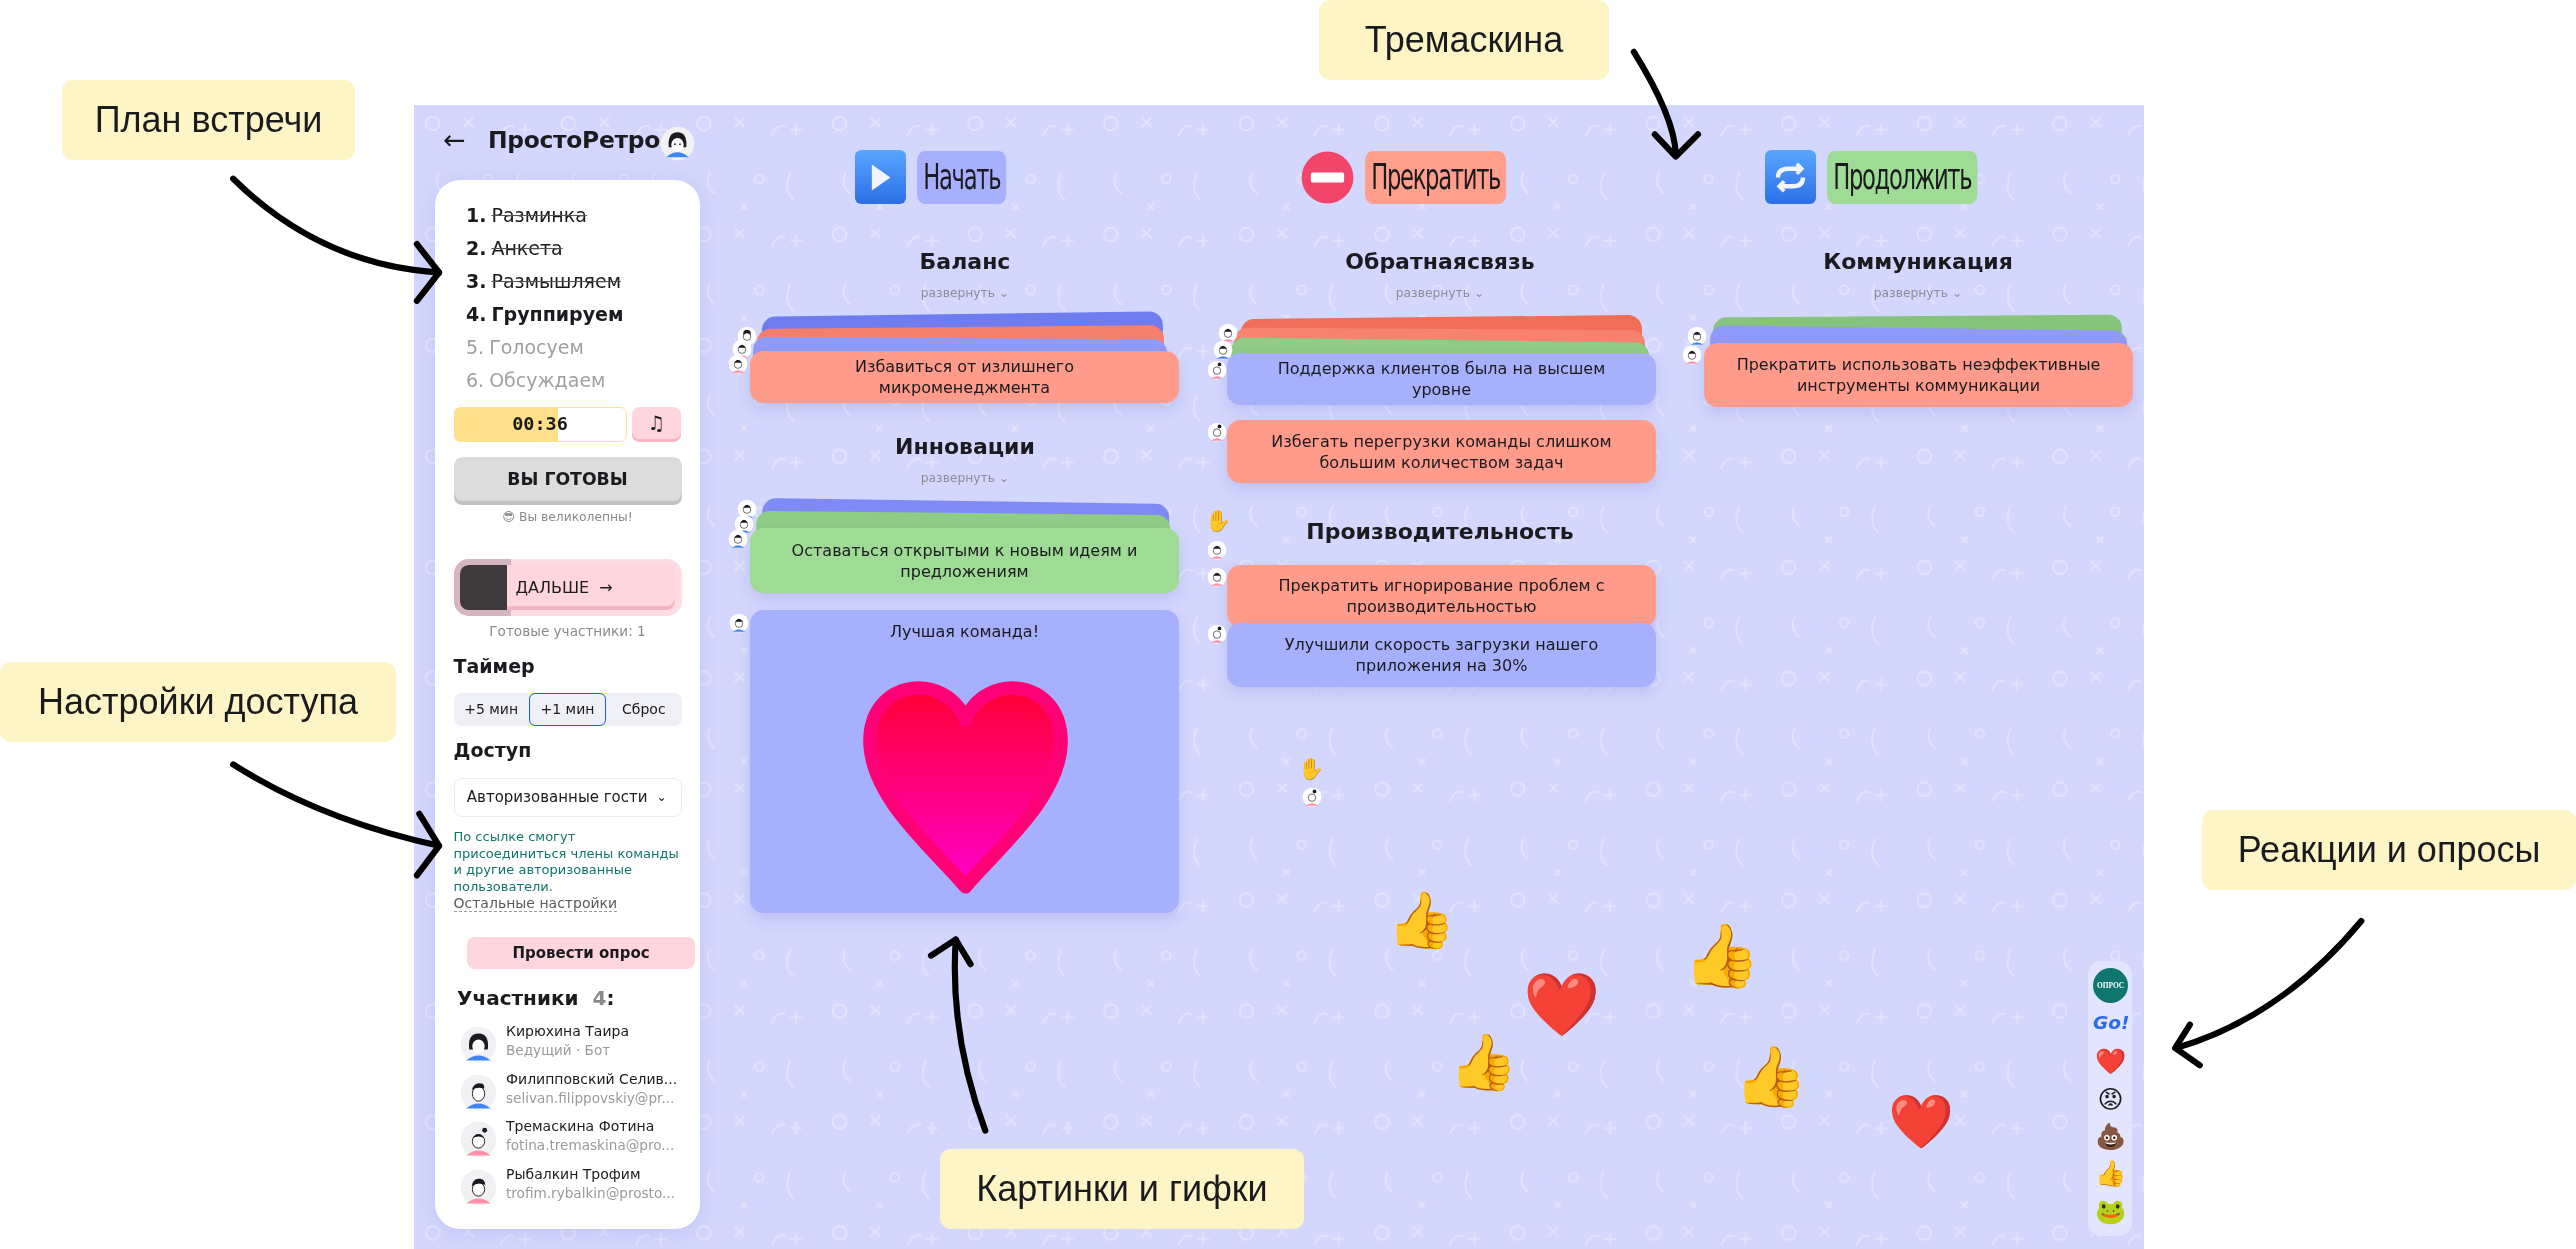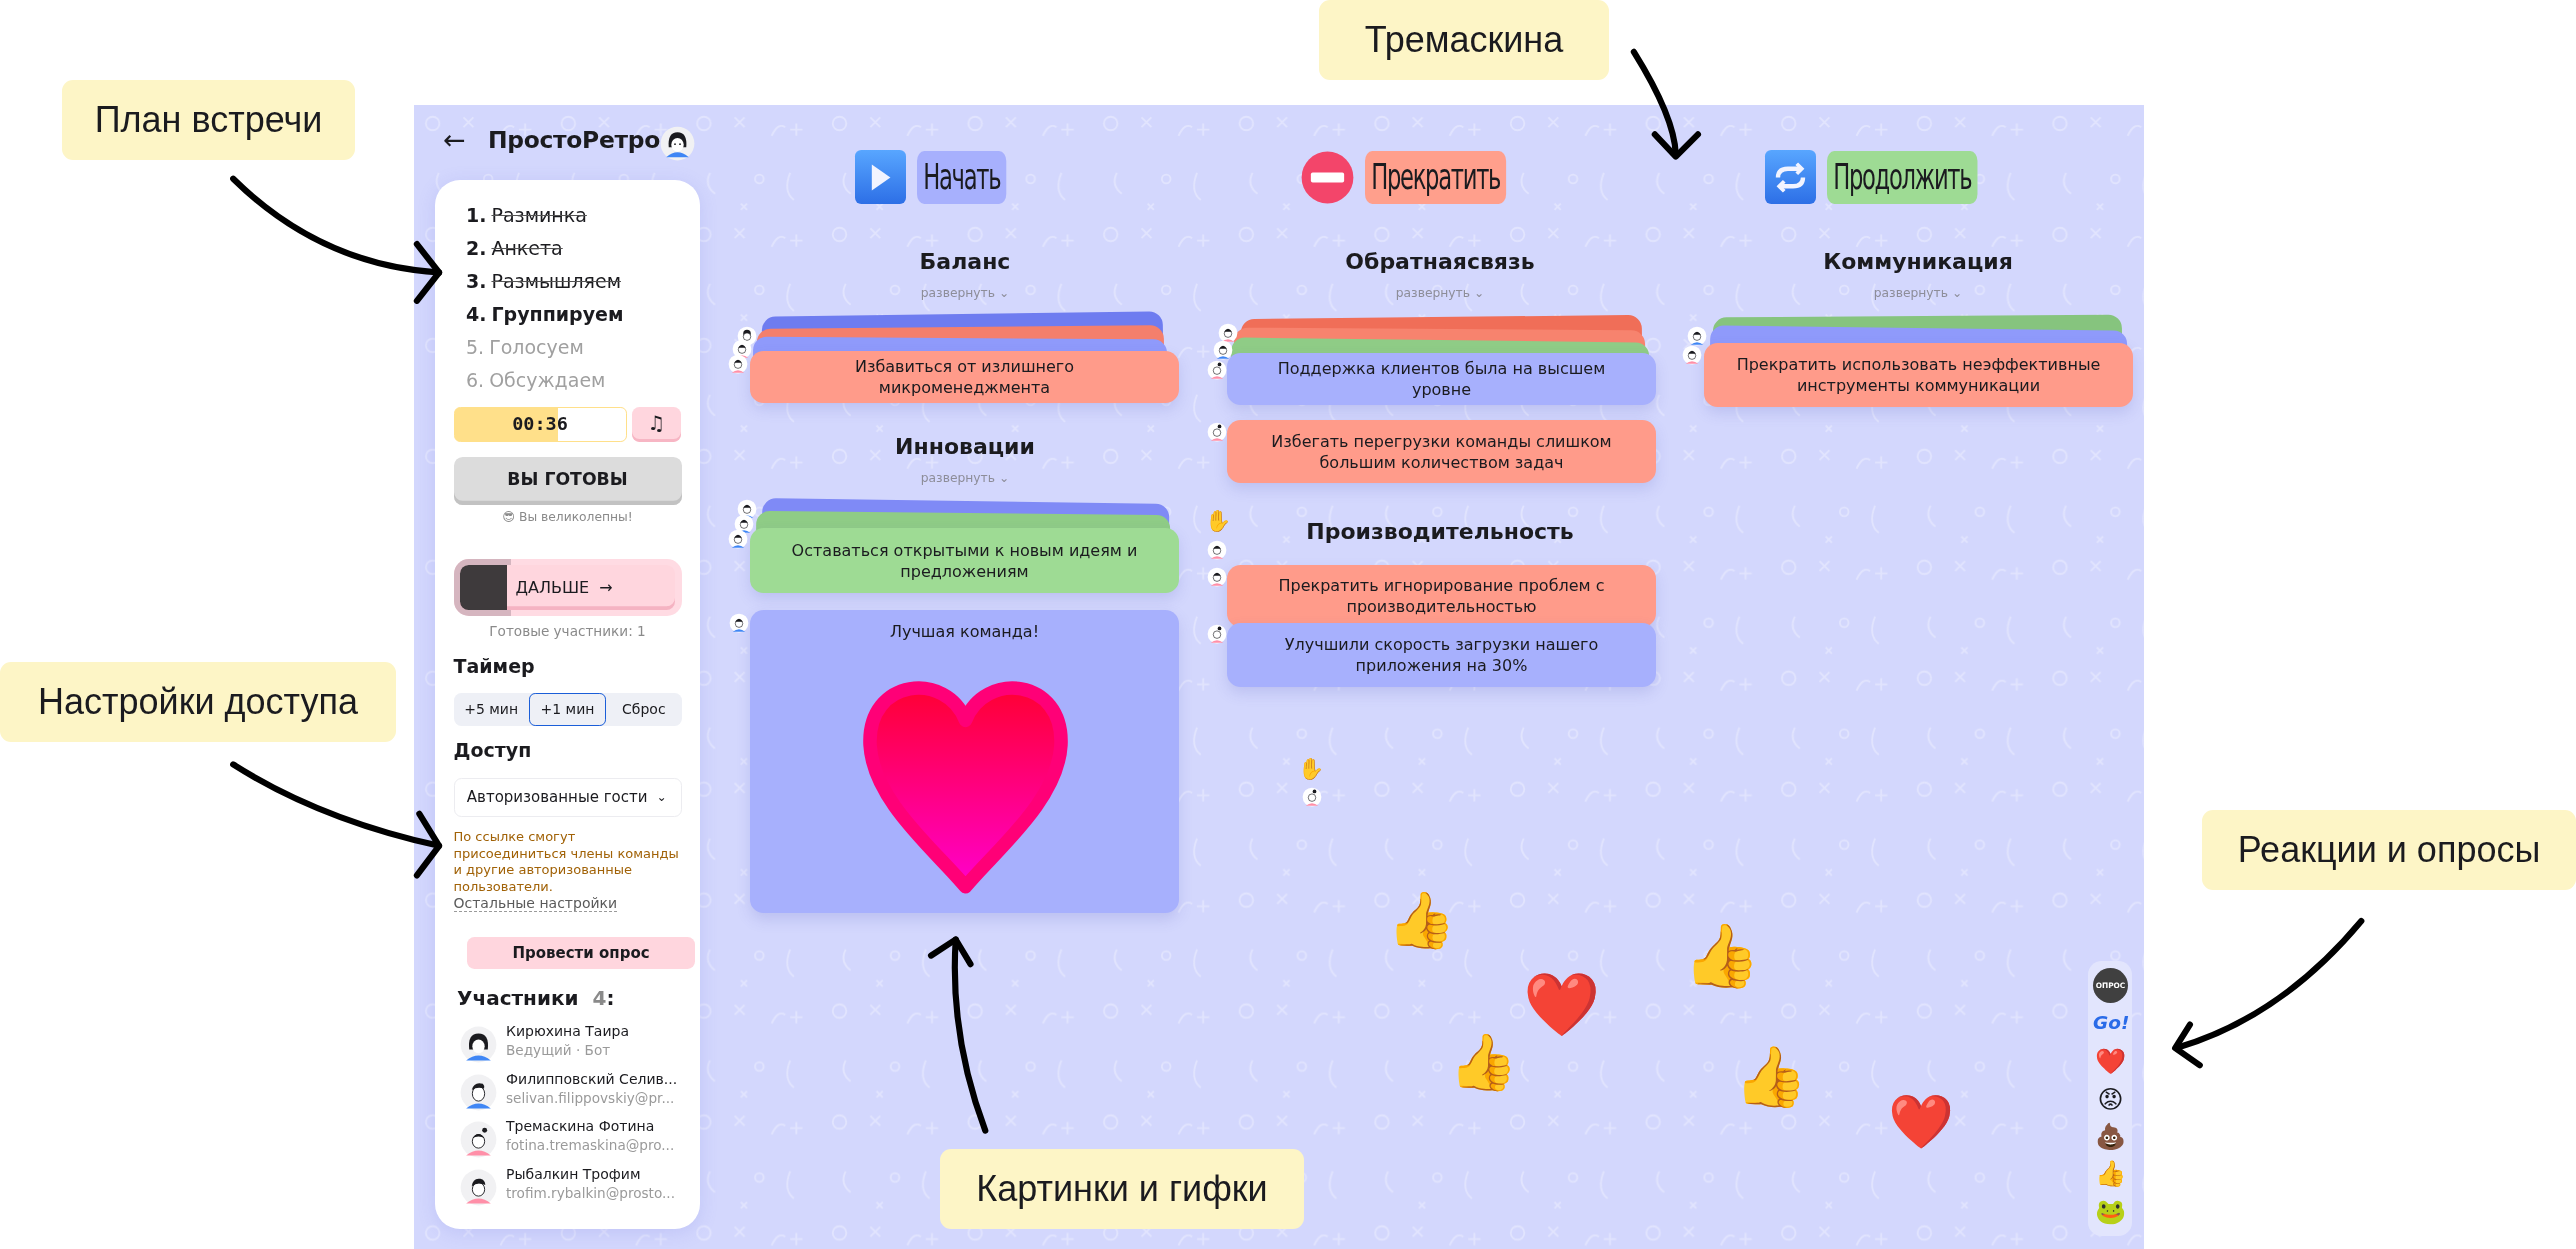--- a/index.html
+++ b/index.html
@@ -29,21 +29,21 @@
   .next-inner{position:absolute;left:6.2px;top:6.2px;right:6.2px;bottom:6.2px;border-radius:8.6px;background:#ffd6de;box-shadow:inset 0 -3.7px 0 #f5b3c2;}
   .next-dark{position:absolute;left:6.2px;top:6.2px;width:47px;bottom:6.2px;border-radius:8.6px 0 0 8.6px;background:#3e3a3c;}
   .next-label{position:absolute;left:62px;top:0;line-height:57px;font-size:16px;font-weight:normal;}
   .ready-count{position:absolute;left:18.5px;top:443px;width:228px;text-align:center;font-size:13.6px;color:#8a8a8a;}
   .sec-title{position:absolute;left:18.5px;font-size:19px;font-weight:bold;}
   .seg{position:absolute;left:18.5px;top:513px;width:228px;height:33px;border-radius:7.4px;background:#eef0f6;display:flex;}
   .seg div{flex:1;text-align:center;font-size:14px;line-height:33px;cursor:pointer;border-radius:6.2px;box-sizing:border-box;}
   .seg .active{border:1.8px solid #1b5ed8;line-height:30px;}
   .select{position:absolute;left:18.5px;top:598px;width:228px;height:39px;border:1.2px solid #ececf0;border-radius:7.4px;box-sizing:border-box;font-size:15px;line-height:37px;padding-left:12.3px;cursor:pointer;}
   .select .chev{position:absolute;right:13.6px;top:0;font-size:12.3px;}
-  .access-note{position:absolute;left:18.5px;top:649px;width:228px;font-size:13px;line-height:16.6px;color:#a16207;}
+  .access-note{position:absolute;left:18.5px;top:649px;width:228px;font-size:13px;line-height:16.6px;color:#0f766e;}
   .more-link{position:absolute;left:18.5px;top:715px;font-size:14px;color:#5a5a5a;border-bottom:1.2px dashed #9a9a9a;cursor:pointer;}
   .poll-btn{position:absolute;left:32px;top:757px;width:228px;height:32px;border-radius:7.4px;background:#ffd6de;text-align:center;line-height:32px;font-size:15px;font-weight:bold;cursor:pointer;}
   .participants{position:absolute;left:22px;top:806px;font-size:20px;font-weight:bold;}
   .participants .cnt{color:#8a8a8a;}
   .p-row{position:absolute;left:25px;width:222px;height:43px;}
   .p-av{position:absolute;left:0;top:2.5px;width:37px;height:37px;}
   .p-name{position:absolute;left:46px;top:0;font-size:14px;white-space:nowrap;}
   .p-sub{position:absolute;left:46px;top:18.5px;font-size:13.6px;color:#9a9a9a;white-space:nowrap;}
   
   .col-head{position:absolute;top:150px;height:54px;display:flex;align-items:center;gap:11px;}
@@ -53,21 +53,21 @@
   .expand{position:absolute;text-align:center;font-size:12.3px;color:#8d8d99;width:432px;cursor:pointer;}
   .card{position:absolute;border-radius:13.6px;text-align:center;font-size:16px;line-height:21px;display:flex;align-items:center;justify-content:center;padding:0 25px;box-sizing:border-box;box-shadow:0 6.2px 13.6px rgba(90,95,190,0.18);cursor:pointer;}
   .stack{position:absolute;border-radius:13.6px;}
   .mini{position:absolute;width:20px;height:20px;}
   .img-card{position:absolute;left:750px;top:610px;width:429px;height:303px;border-radius:13.6px;background:#a7b0fd;box-shadow:0 6.2px 13.6px rgba(90,95,190,0.18);cursor:pointer;}
   .img-caption{position:absolute;left:0;right:0;top:12.3px;text-align:center;font-size:16px;}
   .cursor{position:absolute;font-size:21px;}
   .reaction{position:absolute;}
   .react-bar{position:absolute;left:2088px;top:961px;width:44px;height:275px;border-radius:13.6px;background:#e2e5fd;}
   .react-item{position:absolute;left:5px;width:35px;height:35px;text-align:center;font-size:25px;line-height:35px;cursor:pointer;}
-  .opros{background:#404040;border-radius:50%;color:#fff;font-size:7.4px;font-weight:bold;line-height:35px;}
+  .opros{background:#0f766e;border-radius:50%;color:#fff;font-size:7.4px;font-weight:bold;line-height:35px;font-family:Liberation Serif, serif;}
   .go{color:#2a6be8;font-style:italic;font-weight:bold;font-size:18.5px;}
   
   .anno{position:absolute;background:#fdf5c6;border-radius:11px;font-family:"Liberation Sans",sans-serif;font-size:36px;display:flex;align-items:center;justify-content:center;}
   .arrows{position:absolute;left:0;top:0;width:2576px;height:1249px;pointer-events:none;}
 </style>
 </head>
 <body>
 
 <div class="canvas">
   <svg class="pattern" width="1730" height="1144" viewBox="0 0 2806 1856">

